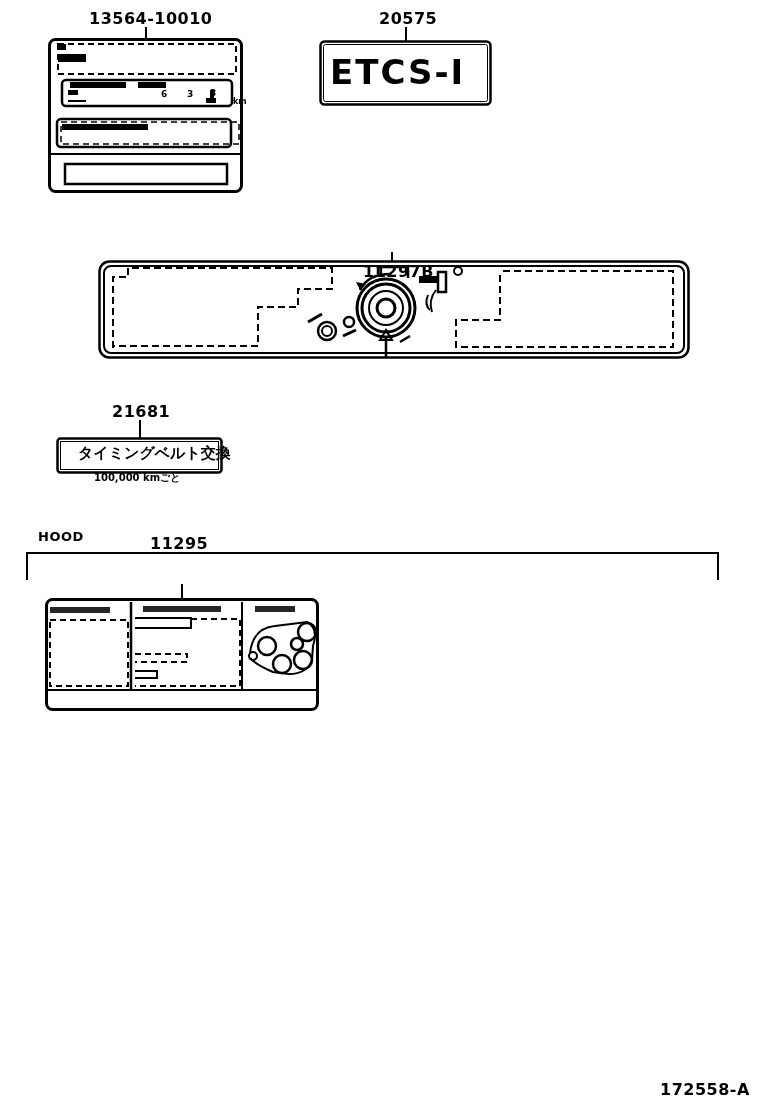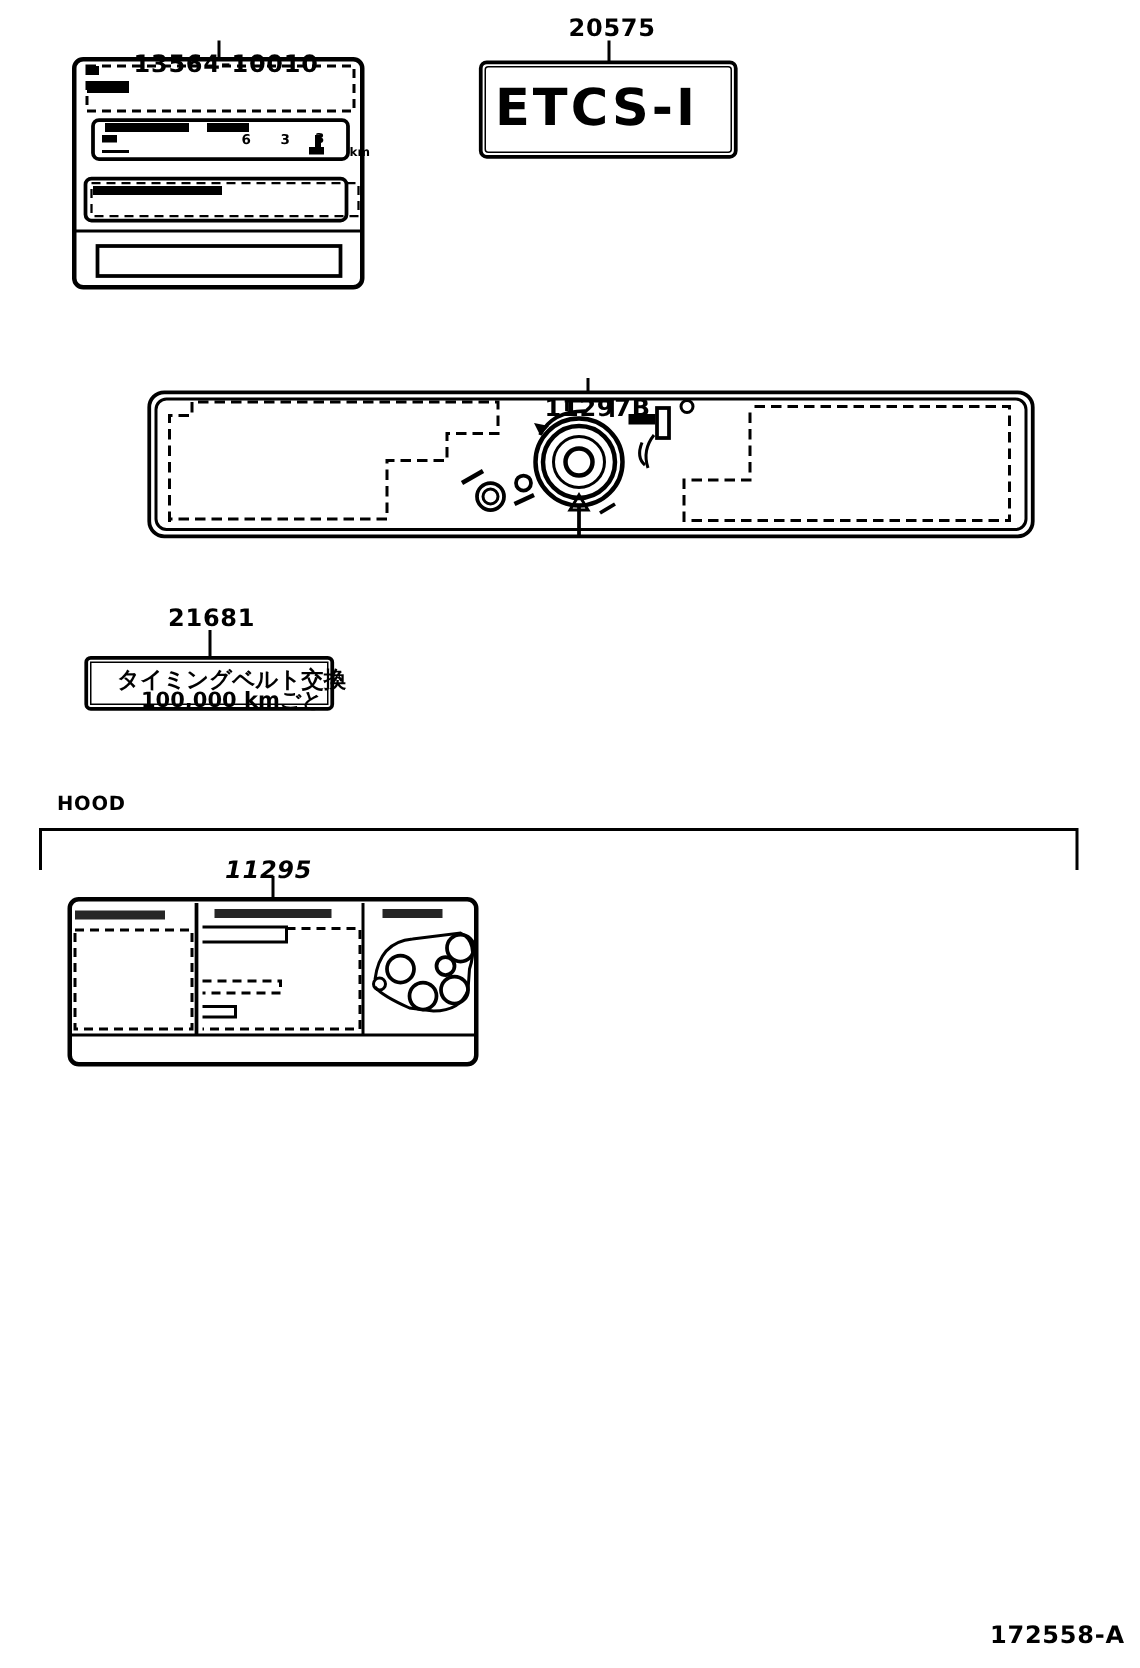--- a/index.html
+++ b/index.html
@@ -14,21 +14,21 @@
     .etcs-text { position: absolute; font-family: "DejaVu Sans", sans-serif; font-weight: bold;
                  font-size: 34px; letter-spacing: 2px; }
     .jp-text { position: absolute; font-family: "DejaVu Sans", sans-serif; font-weight: bold;
                font-size: 9px; white-space: nowrap; }
     .ref { position: absolute; font-family: "DejaVu Sans", sans-serif; font-weight: bold;
            font-size: 16px; letter-spacing: 0.5px; }
   </style>
 </head>
 <body>
 
-<div class="partno" style="left:89px; top:9px;margin-top:24px;">13564-10010</div>
+<div class="partno" style="left:89px; top:9px;">13564-10010</div>
 <div class="leader" style="left:145px; top:27px; height:12px;"></div>
 <svg style="left:48px; top:38px;" width="196" height="156" viewBox="0 0 196 156">
   <rect x="1.5" y="1.5" width="192" height="152" rx="6" fill="none" stroke="#000" stroke-width="3"></rect>
   <line x1="2" y1="116" x2="194" y2="116" stroke="#000" stroke-width="2"></line>
 
   <rect x="10" y="6" width="178" height="30" fill="none" stroke="#000" stroke-width="2" stroke-dasharray="6,4"></rect>
   <rect x="10" y="16" width="28" height="8" fill="#000"></rect>
   <rect x="10" y="6" width="8" height="6" fill="#000"></rect>
 
   <rect x="14" y="42" width="170" height="26" rx="4" fill="none" stroke="#000" stroke-width="2.5"></rect>
@@ -93,28 +93,28 @@
   <line x1="245" y1="76" x2="258" y2="70" stroke="#000" stroke-width="3"></line>
 </svg>
 
 <div class="partno" style="left:112px; top:402px;">21681</div>
 <div class="leader" style="left:139px; top:420px; height:18px;"></div>
 <svg style="left:56px; top:437px;" width="168" height="38" viewBox="0 0 168 38">
   <rect x="1.5" y="1.5" width="164" height="34" rx="3" fill="none" stroke="#000" stroke-width="2.5"></rect>
   <rect x="4.5" y="4.5" width="158" height="28" fill="none" stroke="#000" stroke-width="1"></rect>
 </svg>
 <div class="jp-text" style="left:78px; top:444px; font-size:15px;">タイミングベルト交換</div>
-<div class="jp-text" style="left:94px; top:458px; font-size:14px;">100,000 kmごと</div>
+<div class="jp-text" style="left:94px; top:471px; font-size:10px;">100,000 kmごと</div>
 
 <div class="section-title" style="left:38px; top:529px;">HOOD</div>
 <svg style="left:26px; top:552px;" width="694" height="30" viewBox="0 0 694 30">
   <polyline points="1,28 1,1 692,1 692,28" fill="none" stroke="#000" stroke-width="2"></polyline>
 </svg>
 
-<div class="partno" style="left:150px; top:570px;font-style:italic;">11295</div>
+<div class="partno" style="left:150px; top:534px;">11295</div>
 <div class="leader" style="left:181px; top:584px; height:16px;"></div>
 <svg style="left:45px; top:598px;" width="274" height="114" viewBox="0 0 274 114">
   <rect x="1.5" y="1.5" width="271" height="110" rx="6" fill="none" stroke="#000" stroke-width="3"></rect>
   <line x1="2" y1="92" x2="272" y2="92" stroke="#000" stroke-width="2"></line>
   <line x1="86" y1="4" x2="86" y2="92" stroke="#000" stroke-width="2.5"></line>
   <line x1="197" y1="4" x2="197" y2="92" stroke="#000" stroke-width="2"></line>
 
   <rect x="5" y="22" width="78" height="66" fill="none" stroke="#000" stroke-width="2" stroke-dasharray="6,4"></rect>
   <rect x="5" y="9" width="60" height="6" fill="#000" opacity="0.85"></rect>
 

